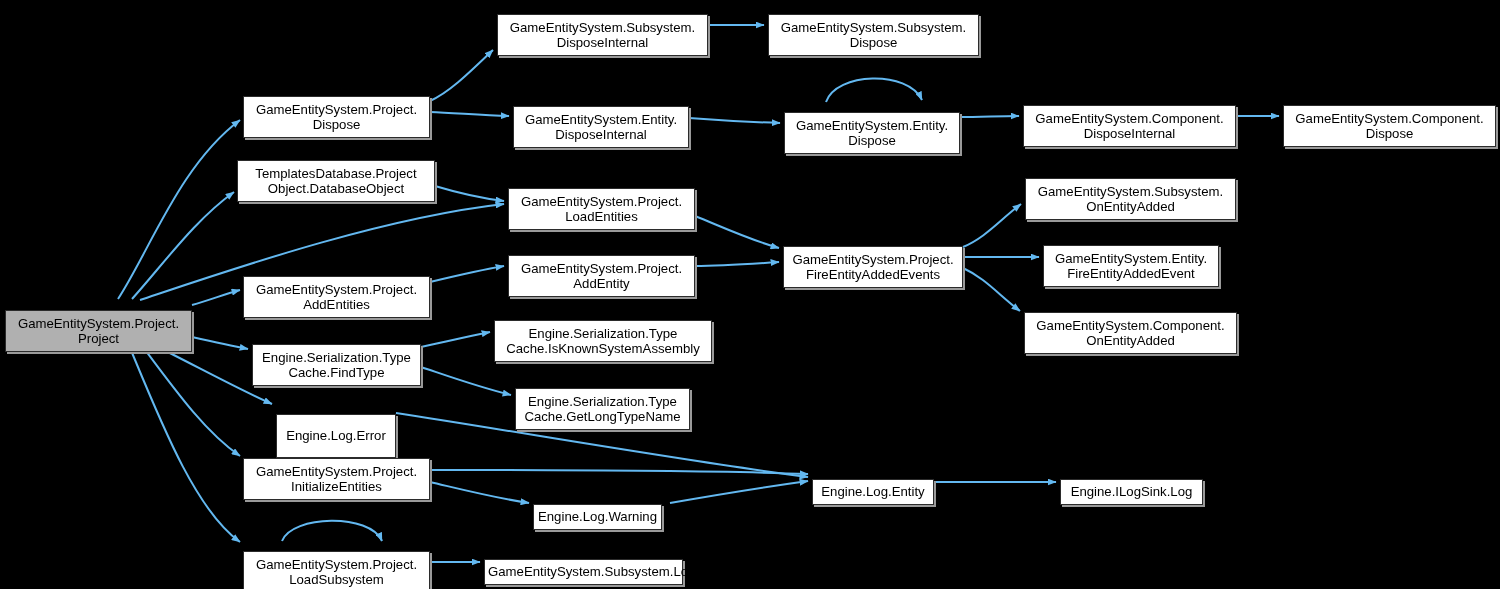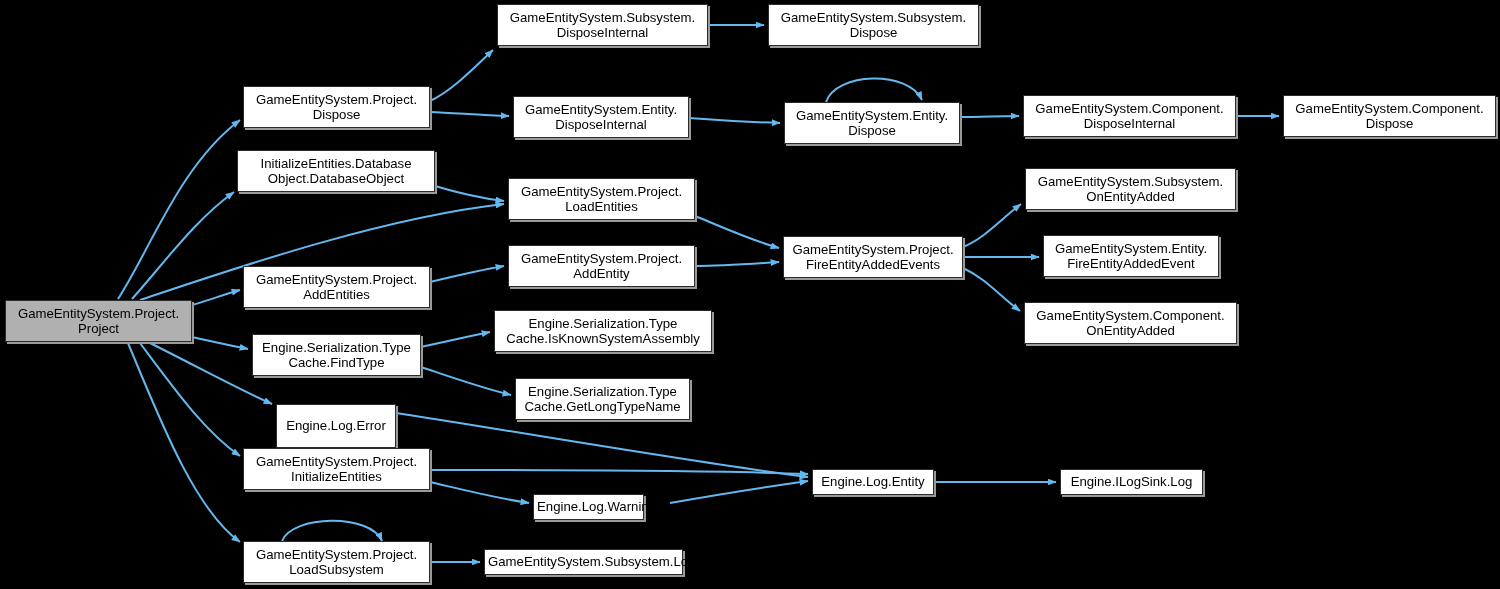--- a/index.html
+++ b/index.html
@@ -2,21 +2,21 @@
 <html><head>
 <meta charset="utf-8">
 <style>
   html,body{margin:0;padding:0;background:#000;}
   #stage{position:relative;width:1500px;height:589px;background:#000;overflow:hidden;
          font-family:"Liberation Sans","DejaVu Sans",sans-serif;}
   #edges{position:absolute;left:0;top:0;width:1500px;height:589px;}
   .node{position:absolute;box-sizing:border-box;background:#ffffff;border:1px solid #2b2b2b;
         box-shadow:2px 2px 0 0 #9a9a9a;display:flex;align-items:center;justify-content:center;
         text-align:center;color:#000;font-size:13.2px;line-height:15.5px;letter-spacing:0px;
-        padding:0 3px;}
+        padding:0 3px;margin-top:10px;}
   .node.root{background:#b0b0b0;}
   .node span{display:block;width:100%;white-space:pre-line;}
 </style>
 </head>
 <body>
 
 <div id="stage">
   <svg id="edges" viewBox="0 0 1500 589" xmlns="http://www.w3.org/2000/svg">
     <defs>
       <marker id="ah" markerWidth="9" markerHeight="7" refX="8.4" refY="3.5" orient="auto" markerUnits="userSpaceOnUse">
@@ -60,21 +60,21 @@
   <div id="node-layer">
       <div class="node root" style="left: 5px; top: 300px; width: 187px; height: 42px;">
         <span>GameEntitySystem.Project.
 Project</span>
       </div>
       <div class="node" style="left: 243px; top: 86px; width: 187px; height: 42px;">
         <span>GameEntitySystem.Project.
 Dispose</span>
       </div>
       <div class="node" style="left: 237px; top: 150px; width: 198px; height: 42px;">
-        <span>InitializeEntities.Database
+        <span>TemplatesDatabase.Project
 Object.DatabaseObject</span>
       </div>
       <div class="node" style="left: 243px; top: 266px; width: 187px; height: 42px;">
         <span>GameEntitySystem.Project.
 AddEntities</span>
       </div>
       <div class="node" style="left: 252px; top: 334px; width: 169px; height: 42px;">
         <span>Engine.Serialization.Type
 Cache.FindType</span>
       </div>
@@ -106,21 +106,21 @@
 AddEntity</span>
       </div>
       <div class="node" style="left: 494px; top: 310px; width: 218px; height: 42px;">
         <span>Engine.Serialization.Type
 Cache.IsKnownSystemAssembly</span>
       </div>
       <div class="node" style="left: 515px; top: 378px; width: 175px; height: 42px;">
         <span>Engine.Serialization.Type
 Cache.GetLongTypeName</span>
       </div>
-      <div class="node" style="left: 533px; top: 494px; width: 111px; height: 26px;">
+      <div class="node" style="left: 533px; top: 494px; width: 129px; height: 26px;">
         <span>Engine.Log.Warning</span>
       </div>
       <div class="node" style="left: 484px; top: 549px; width: 199px; height: 26px;">
         <span>GameEntitySystem.Subsystem.Load</span>
       </div>
       <div class="node" style="left: 768px; top: 4px; width: 211px; height: 42px;">
         <span>GameEntitySystem.Subsystem.
 Dispose</span>
       </div>
       <div class="node" style="left: 784px; top: 102px; width: 176px; height: 42px;">

